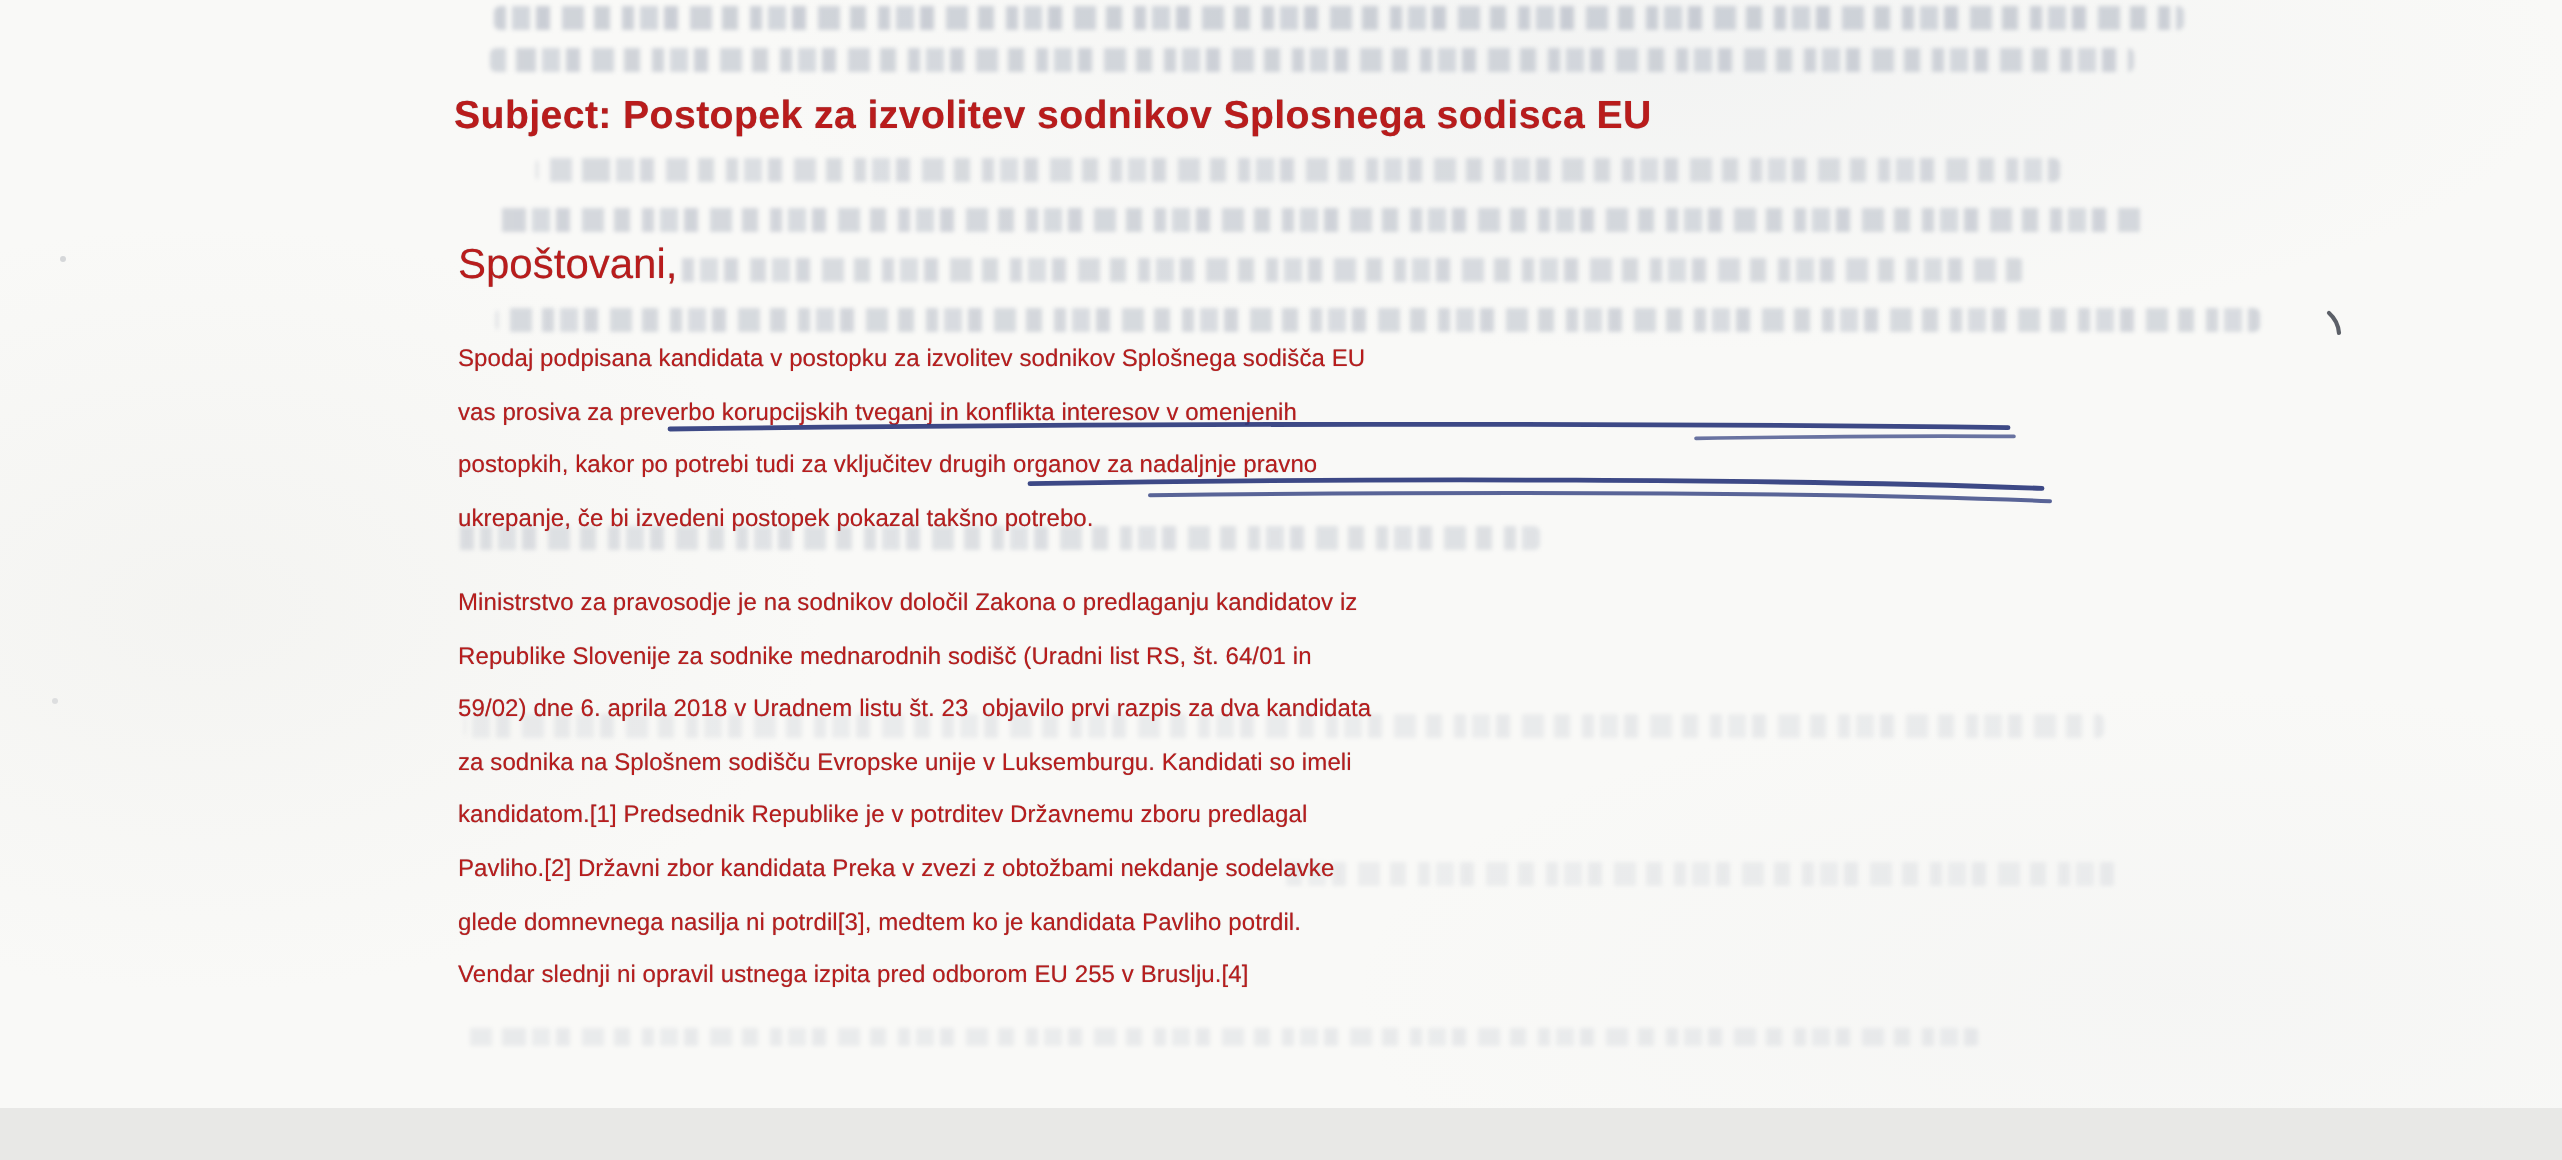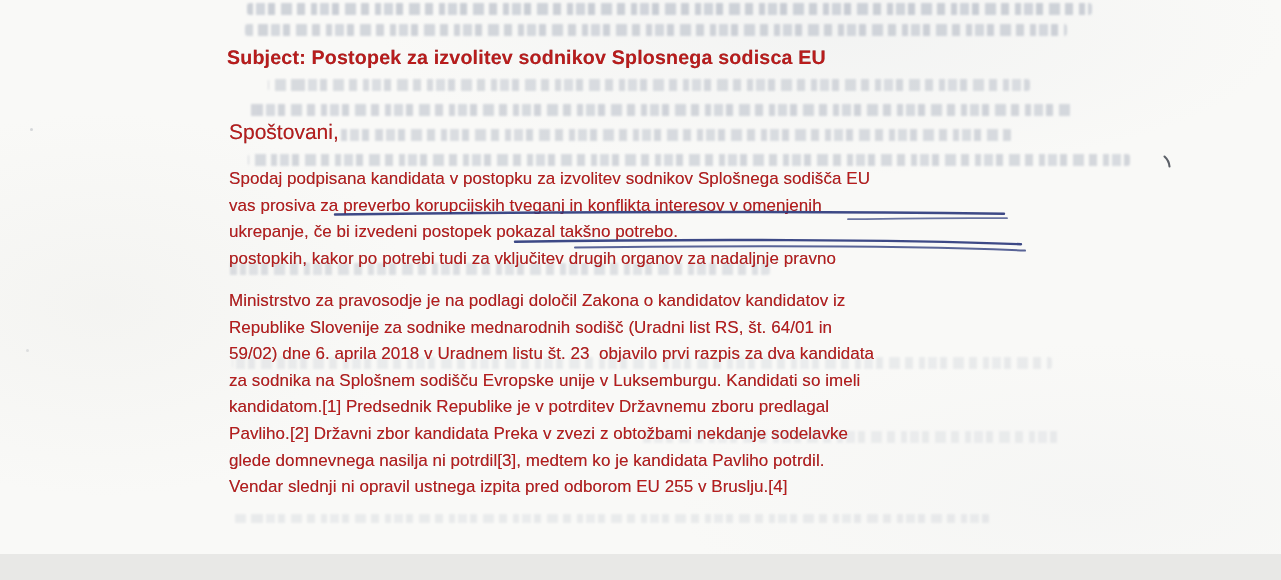--- a/index.html
+++ b/index.html
@@ -15,21 +15,21 @@
     content:"";position:absolute;inset:0;pointer-events:none;
     background:
       radial-gradient(700px 220px at 65% 6%, rgba(205,210,218,.14), transparent 65%),
       radial-gradient(520px 320px at 8% 55%, rgba(226,226,222,.22), transparent 60%),
       radial-gradient(640px 240px at 85% 90%, rgba(212,215,220,.10), transparent 65%);
   }
   .txt{position:absolute;white-space:pre;text-rendering:geometricPrecision;
        text-shadow:0 0 .4px rgba(25,25,30,.45);}
   .subject{left:227px;top:47px;font-size:19.6px;font-weight:700;letter-spacing:.2px;}
   .salutation{left:229px;top:121px;font-size:21px;}
-  .para{position:absolute;left:229px;font-size:17px;line-height:26.6px;letter-spacing:.05px;}
+  .para{position:absolute;left:229px;font-size:12px;line-height:26.6px;letter-spacing:.05px;}
   .para .line{white-space:pre;height:26.6px;text-shadow:0 0 .4px rgba(25,25,30,.45);}
   #para1{top:166px;}
   #para2{top:288px;}
 
   
   .bleed{
     position:absolute;height:12px;border-radius:3px;
     filter:blur(1.15px);
     background:repeating-linear-gradient(90deg,
       #a9b0bd 0 6px, transparent 6px 9px,
@@ -64,26 +64,26 @@
   <div class="speck" style="left:26px;top:349px;opacity:.4;"></div>
   <div class="speck" style="left:92px;top:557px;opacity:.35;"></div>
 
   <div class="txt subject">Subject: Postopek za izvolitev sodnikov Splosnega sodisca EU</div>
 
   <div class="txt salutation">Spoštovani,</div>
 
   <div class="para" id="para1">
     <div class="line">Spodaj podpisana kandidata v postopku za izvolitev sodnikov Splošnega sodišča EU</div>
     <div class="line">vas prosiva za preverbo korupcijskih tveganj in konflikta interesov v omenjenih</div>
+    <div class="line">postopkih, kakor po potrebi tudi za vključitev drugih organov za nadaljnje pravno</div>
     <div class="line">ukrepanje, če bi izvedeni postopek pokazal takšno potrebo.</div>
-    <div class="line">postopkih, kakor po potrebi tudi za vključitev drugih organov za nadaljnje pravno</div>
   </div>
 
   <div class="para" id="para2">
-    <div class="line">Ministrstvo za pravosodje je na podlagi določil Zakona o kandidatov kandidatov iz</div>
+    <div class="line">Ministrstvo za pravosodje je na sodnikov določil Zakona o predlaganju kandidatov iz</div>
     <div class="line">Republike Slovenije za sodnike mednarodnih sodišč (Uradni list RS, št. 64/01 in</div>
     <div class="line">59/02) dne 6. aprila 2018 v Uradnem listu št. 23  objavilo prvi razpis za dva kandidata</div>
     <div class="line">za sodnika na Splošnem sodišču Evropske unije v Luksemburgu. Kandidati so imeli</div>
     <div class="line">kandidatom.[1] Predsednik Republike je v potrditev Državnemu zboru predlagal</div>
     <div class="line">Pavliho.[2] Državni zbor kandidata Preka v zvezi z obtožbami nekdanje sodelavke</div>
     <div class="line">glede domnevnega nasilja ni potrdil[3], medtem ko je kandidata Pavliho potrdil.</div>
     <div class="line">Vendar slednji ni opravil ustnega izpita pred odborom EU 255 v Bruslju.[4]</div>
   </div>
 
   <svg class="ink" viewBox="0 0 1281 580" xmlns="http://www.w3.org/2000/svg">

